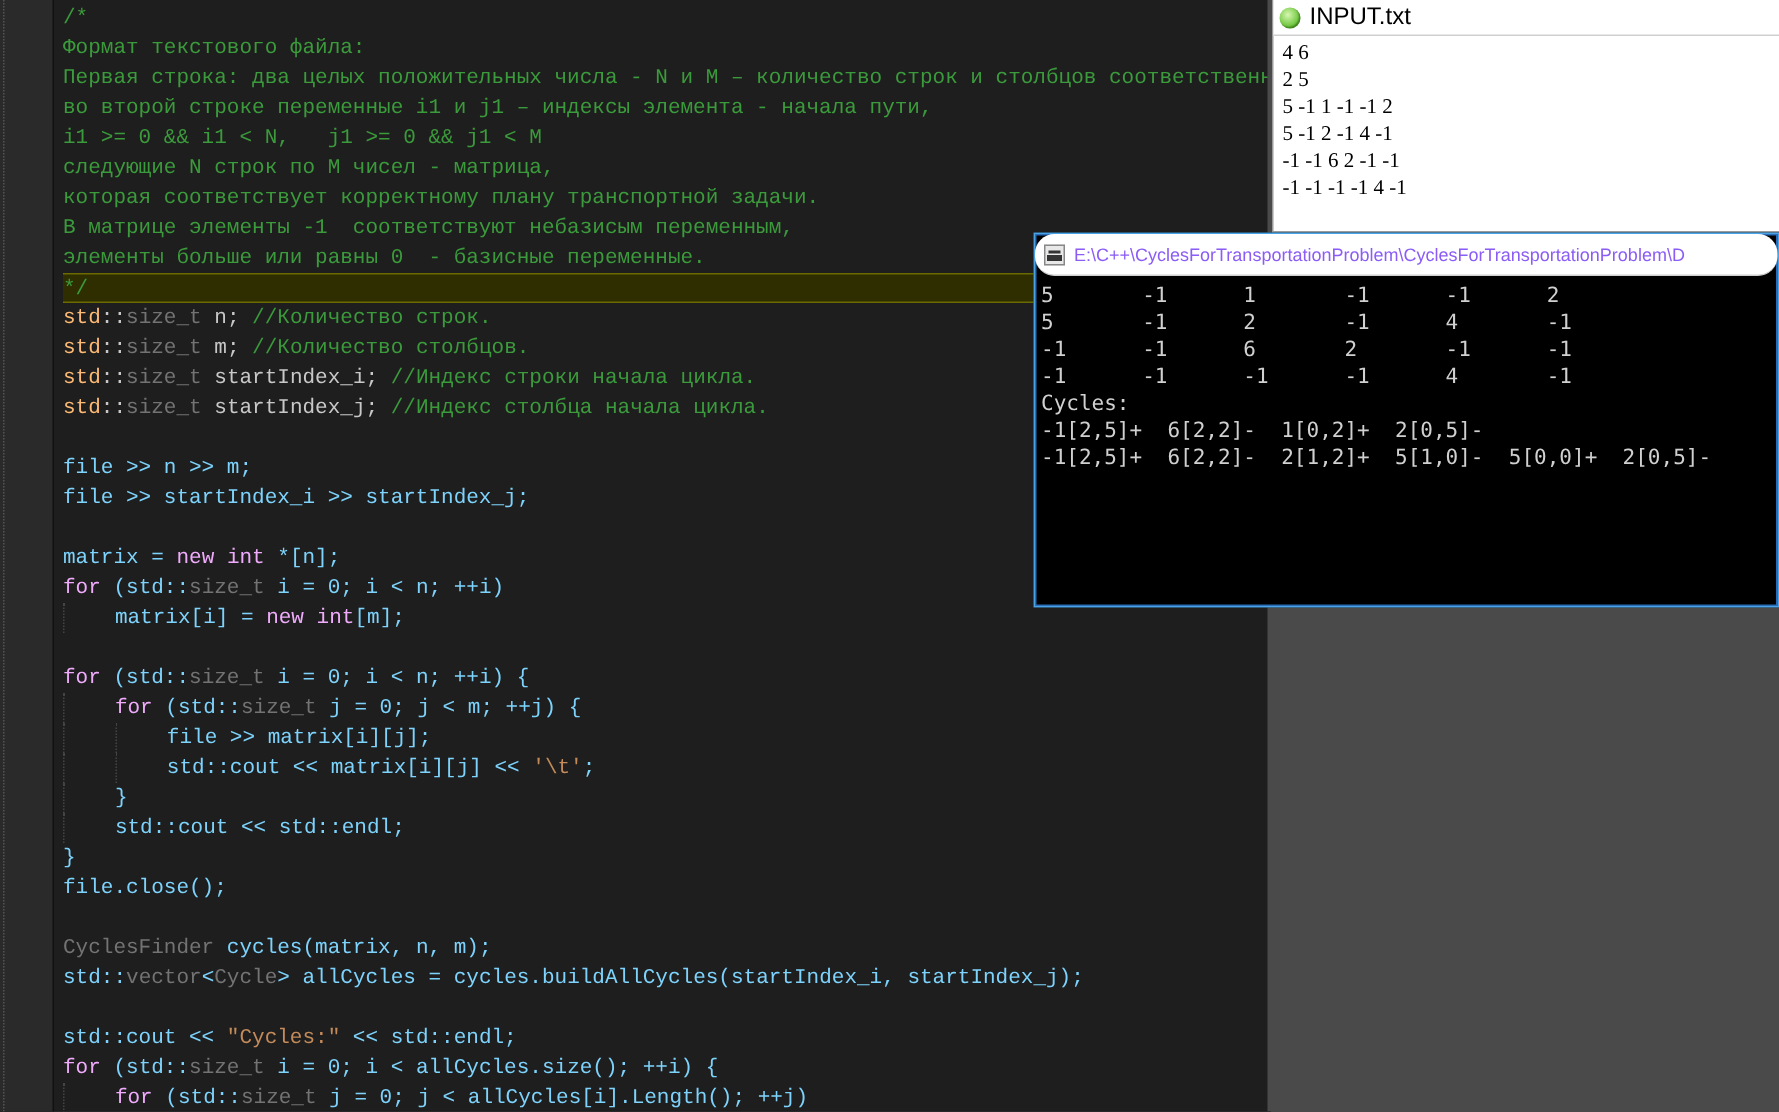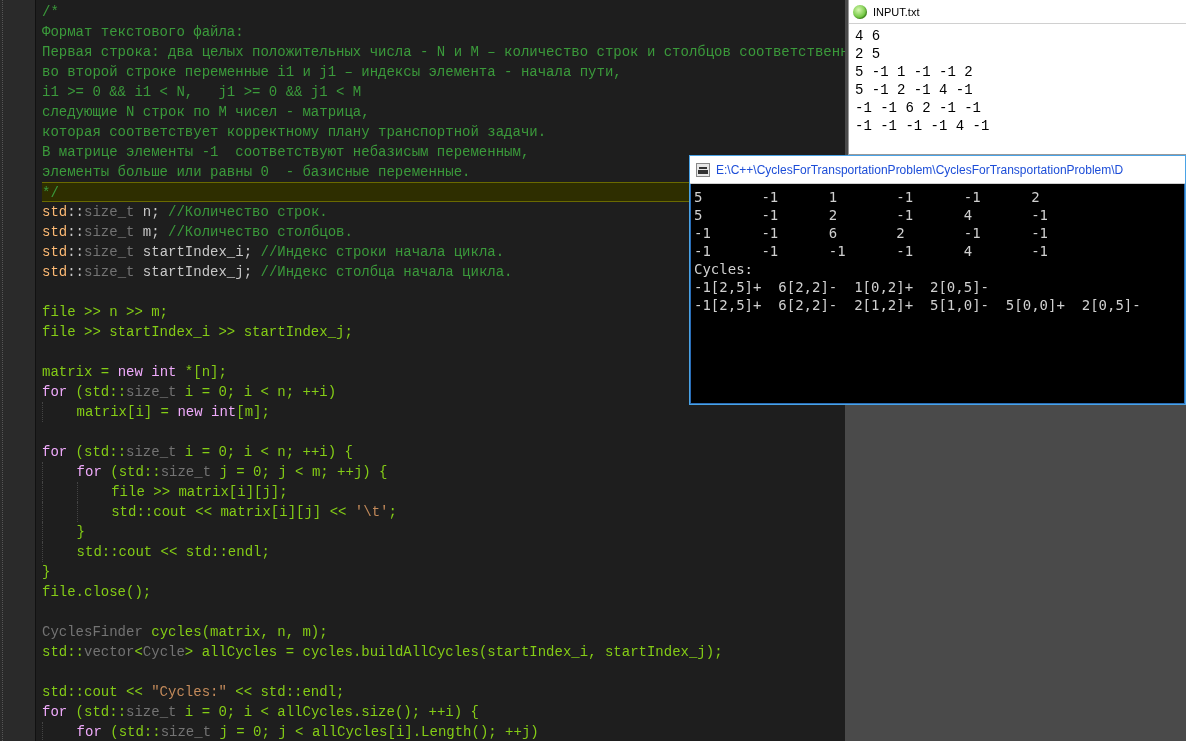--- a/index.html
+++ b/index.html
@@ -36,61 +36,61 @@
   .line { height:20px; }
   .hl-line { background:#2e2e00; border-top:1px solid #6a6a00; border-bottom:1px solid #6a6a00; }
   .indent-guide { display:inline-block; width:0; border-left:1px dotted #444; height:20px; vertical-align:top; }
   .c-comment { color:#3b9a3b; }
   .c-kw { color:#f0abfc; }
   .c-type { color:#737373; }
   .c-str { color:#c38a5a; }
   .c-ns { color:#fdba74; }
   .c-op { color:#c8c8c8; }
   .c-def { color:#c8c8c8; }
-  .c-var { color:#84cc16; }
+  .c-var { color:#7dd3fc; }
 
   
   .notepad {
     position:absolute; left:848px; top:0; width:338px; height:155px;
     background:#fff;
     border-left:1px solid #9a9a9a;
     border-bottom:1px solid #9a9a9a;
     color:#000;
   }
   .np-titlebar {
     height:24px; background:#fff;
     display:flex; align-items:center;
     border-bottom:1px solid #d0d0d0;
     padding:0 4px;
-    font-family:'Segoe UI', Tahoma, sans-serif; font-size:11px;
+    font-family:'Segoe UI', Tahoma, sans-serif; font-size:16px;
   }
   .np-icon { width:14px; height:14px; border-radius:50%;
     background:radial-gradient(circle at 40% 35%, #d7f7b0, #5fbf2e 70%);
     margin-right:6px;
     box-shadow:inset -1px -1px 1px rgba(0,0,0,.3);
   }
   .np-body {
-    padding:3px 6px; white-space:pre; font-family:Liberation Mono, monospace;
+    padding:3px 6px; white-space:pre; font-family:Liberation Serif, serif;
     font-size:14px; line-height:18px;
   }
 
   
   .console {
     position:absolute; left:689px; top:155px; width:497px; height:250px;
     background:#000;
     border:1px solid #4aa3e6;
     box-shadow:0 0 0 1px #2a6db6 inset;
   }
   .con-titlebar {
     height:28px; background:#fff;
     border-bottom:1px solid #cfcfcf;
     display:flex; align-items:center;
     padding:0 6px;
-    color:#1d4ed8;
-    font-family:'Segoe UI', Tahoma, sans-serif; font-size:12px;
+    color:#8b5cf6;
+    font-family:'Segoe UI', Tahoma, sans-serif; font-size:12px;border-radius:13px;
   }
   .con-icon {
     width:14px; height:14px; margin-right:6px;
     border:1px solid #888; background:#e8e8e8;
   }
   .con-icon::before { content:""; display:block; width:8px; height:2px; background:#333; margin:3px auto 1px; }
   .con-icon::after { content:""; display:block; width:10px; height:4px; background:#333; margin:0 auto; }
   .con-body {
     padding:4px 4px;
     white-space:pre;

